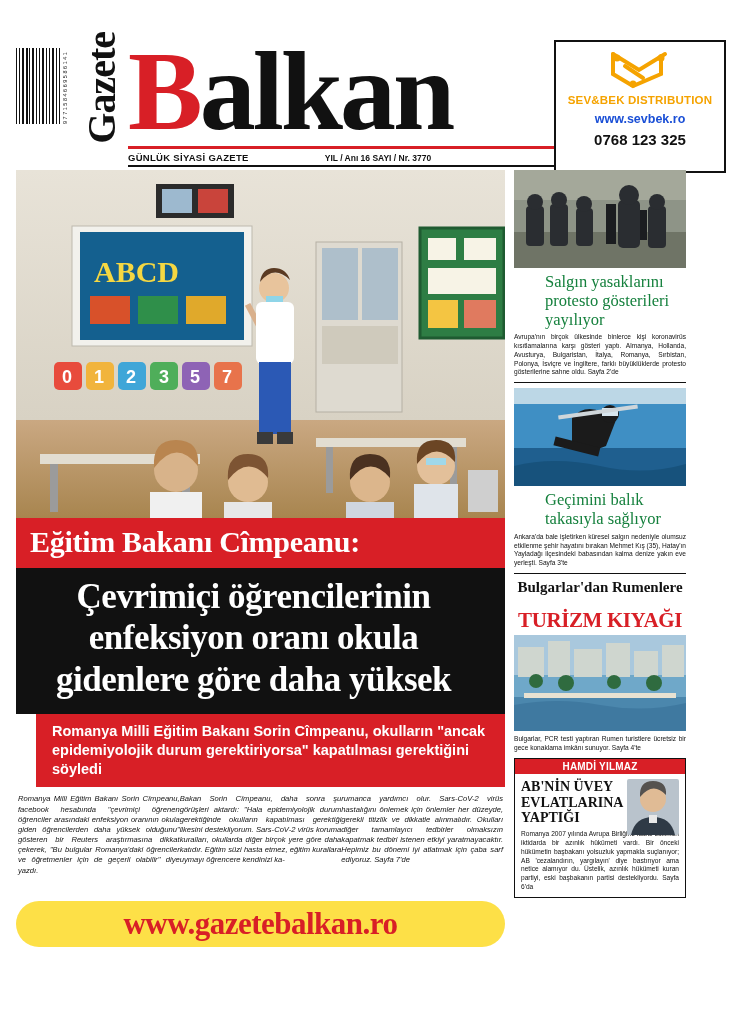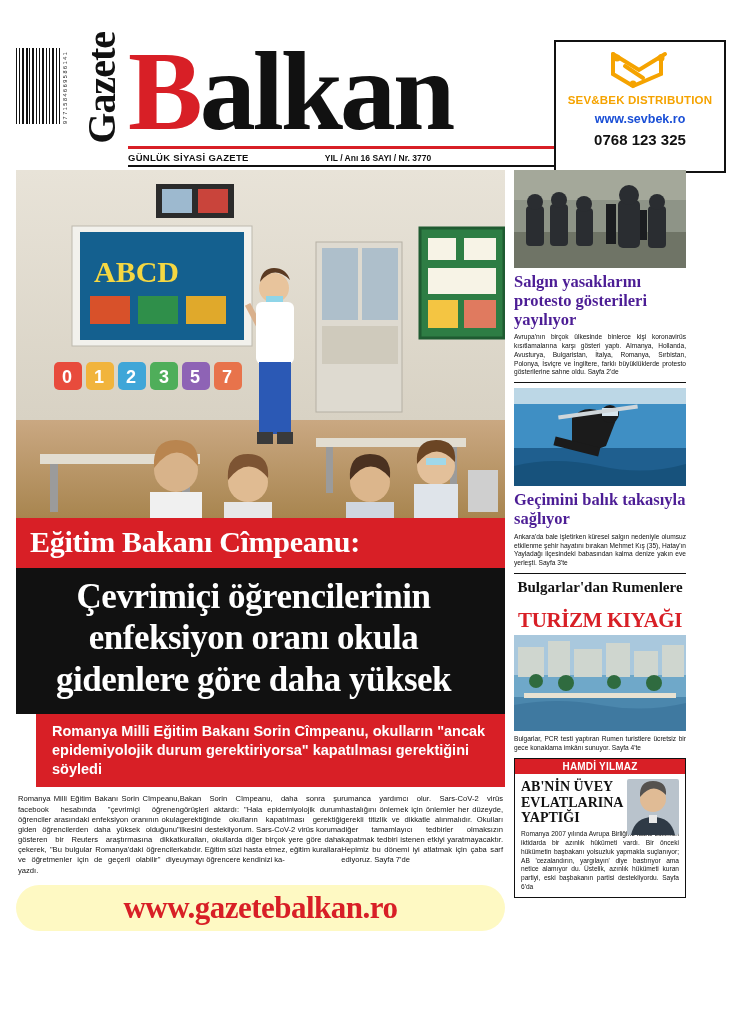--- a/index.html
+++ b/index.html
@@ -84,39 +84,39 @@
     font-weight: bold; font-size: 35px; line-height: 1.18;
     padding: 8px 28px 14px 14px; text-align: center; letter-spacing: -.5px;
   }
   .subhead {
     background: #d81f26; color: #ffffff;
     font-family: Liberation Sans, sans-serif;
     font-weight: bold; font-size: 14.5px; line-height: 1.3;
     padding: 8px 12px 9px 16px;
     margin-left: 20px;
   }
-  .cols3 { display: flex; padding: 7px 2px 0 2px; }
+  .cols3 { display: flex; padding: 7px 2px 0 2px; font-style: italic; }
   .cols3 .c { flex: 1; font-size: 7.6px; line-height: 1.34; color: #111;
     text-align: justify; }
 
   
   .url-banner {
-    margin-top: 9px; height: 46px; background: #fef9c3;
+    margin-top: 25px; height: 46px; background: #fde047;
     border-radius: 24px; display: flex; align-items: center; justify-content: center;
   }
   .url-banner span {
     font-family: "Liberation Serif", serif; font-weight: bold;
     font-size: 31px; color: #d81f26; letter-spacing: -.5px;
   }
 
   
   .side-photo { width: 100%; height: 98px; overflow: hidden; position: relative;}
   .side-head {
-    font-family: "Liberation Serif", serif; font-weight: bold;
-    font-size: 16.5px; line-height: 1.14; color: #4c1d95; margin-top: 5px;
+    font-family: "Liberation Serif", serif; font-weight: normal;
+    font-size: 16.5px; line-height: 1.14; color: #15803d; margin-top: 5px; margin-left: 31px;
   }
   .side-text { font-size: 6.6px; line-height: 1.32; color: #111;
     text-align: justify; margin-top: 4px; }
   .side-rule { height: 1.5px; background: #111; margin: 5px 0 0 0; }
   .big-red {
     font-family: "Liberation Serif", serif; font-weight: bold;
     font-size: 21px; color: #d81f26; text-align: center; line-height: 1.05;
     letter-spacing: -.4px;
   }
   .black-center {

